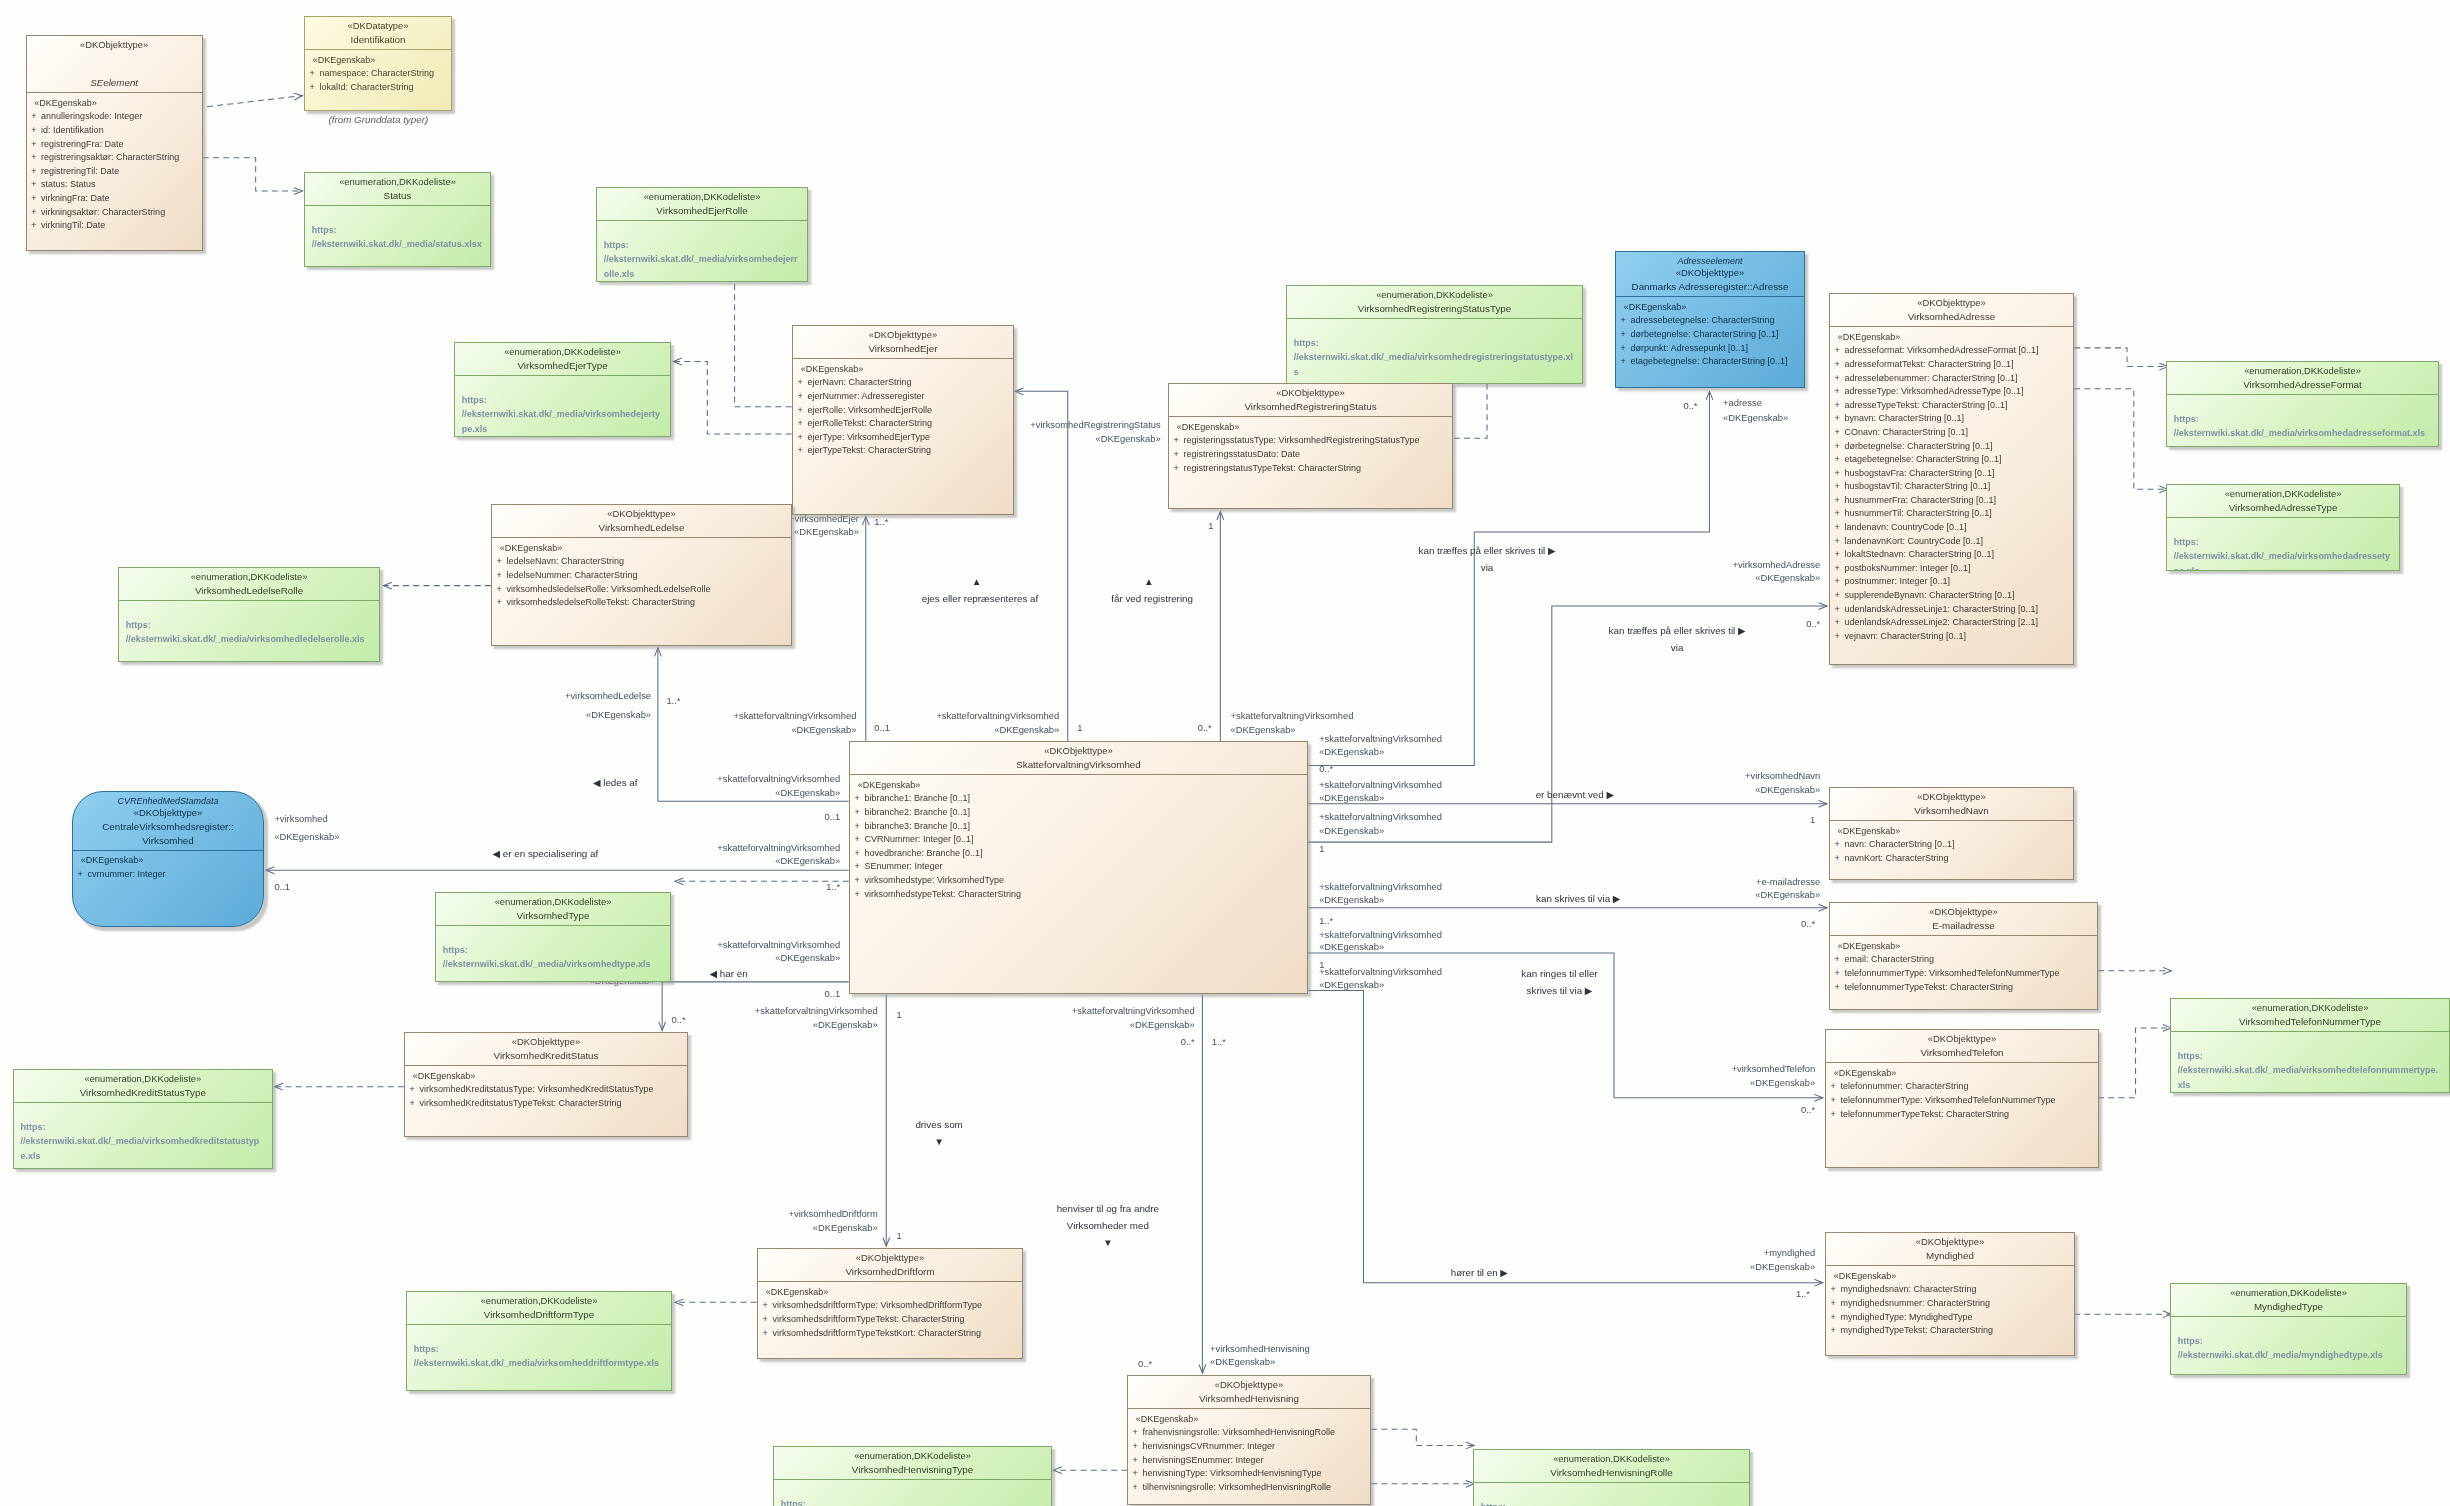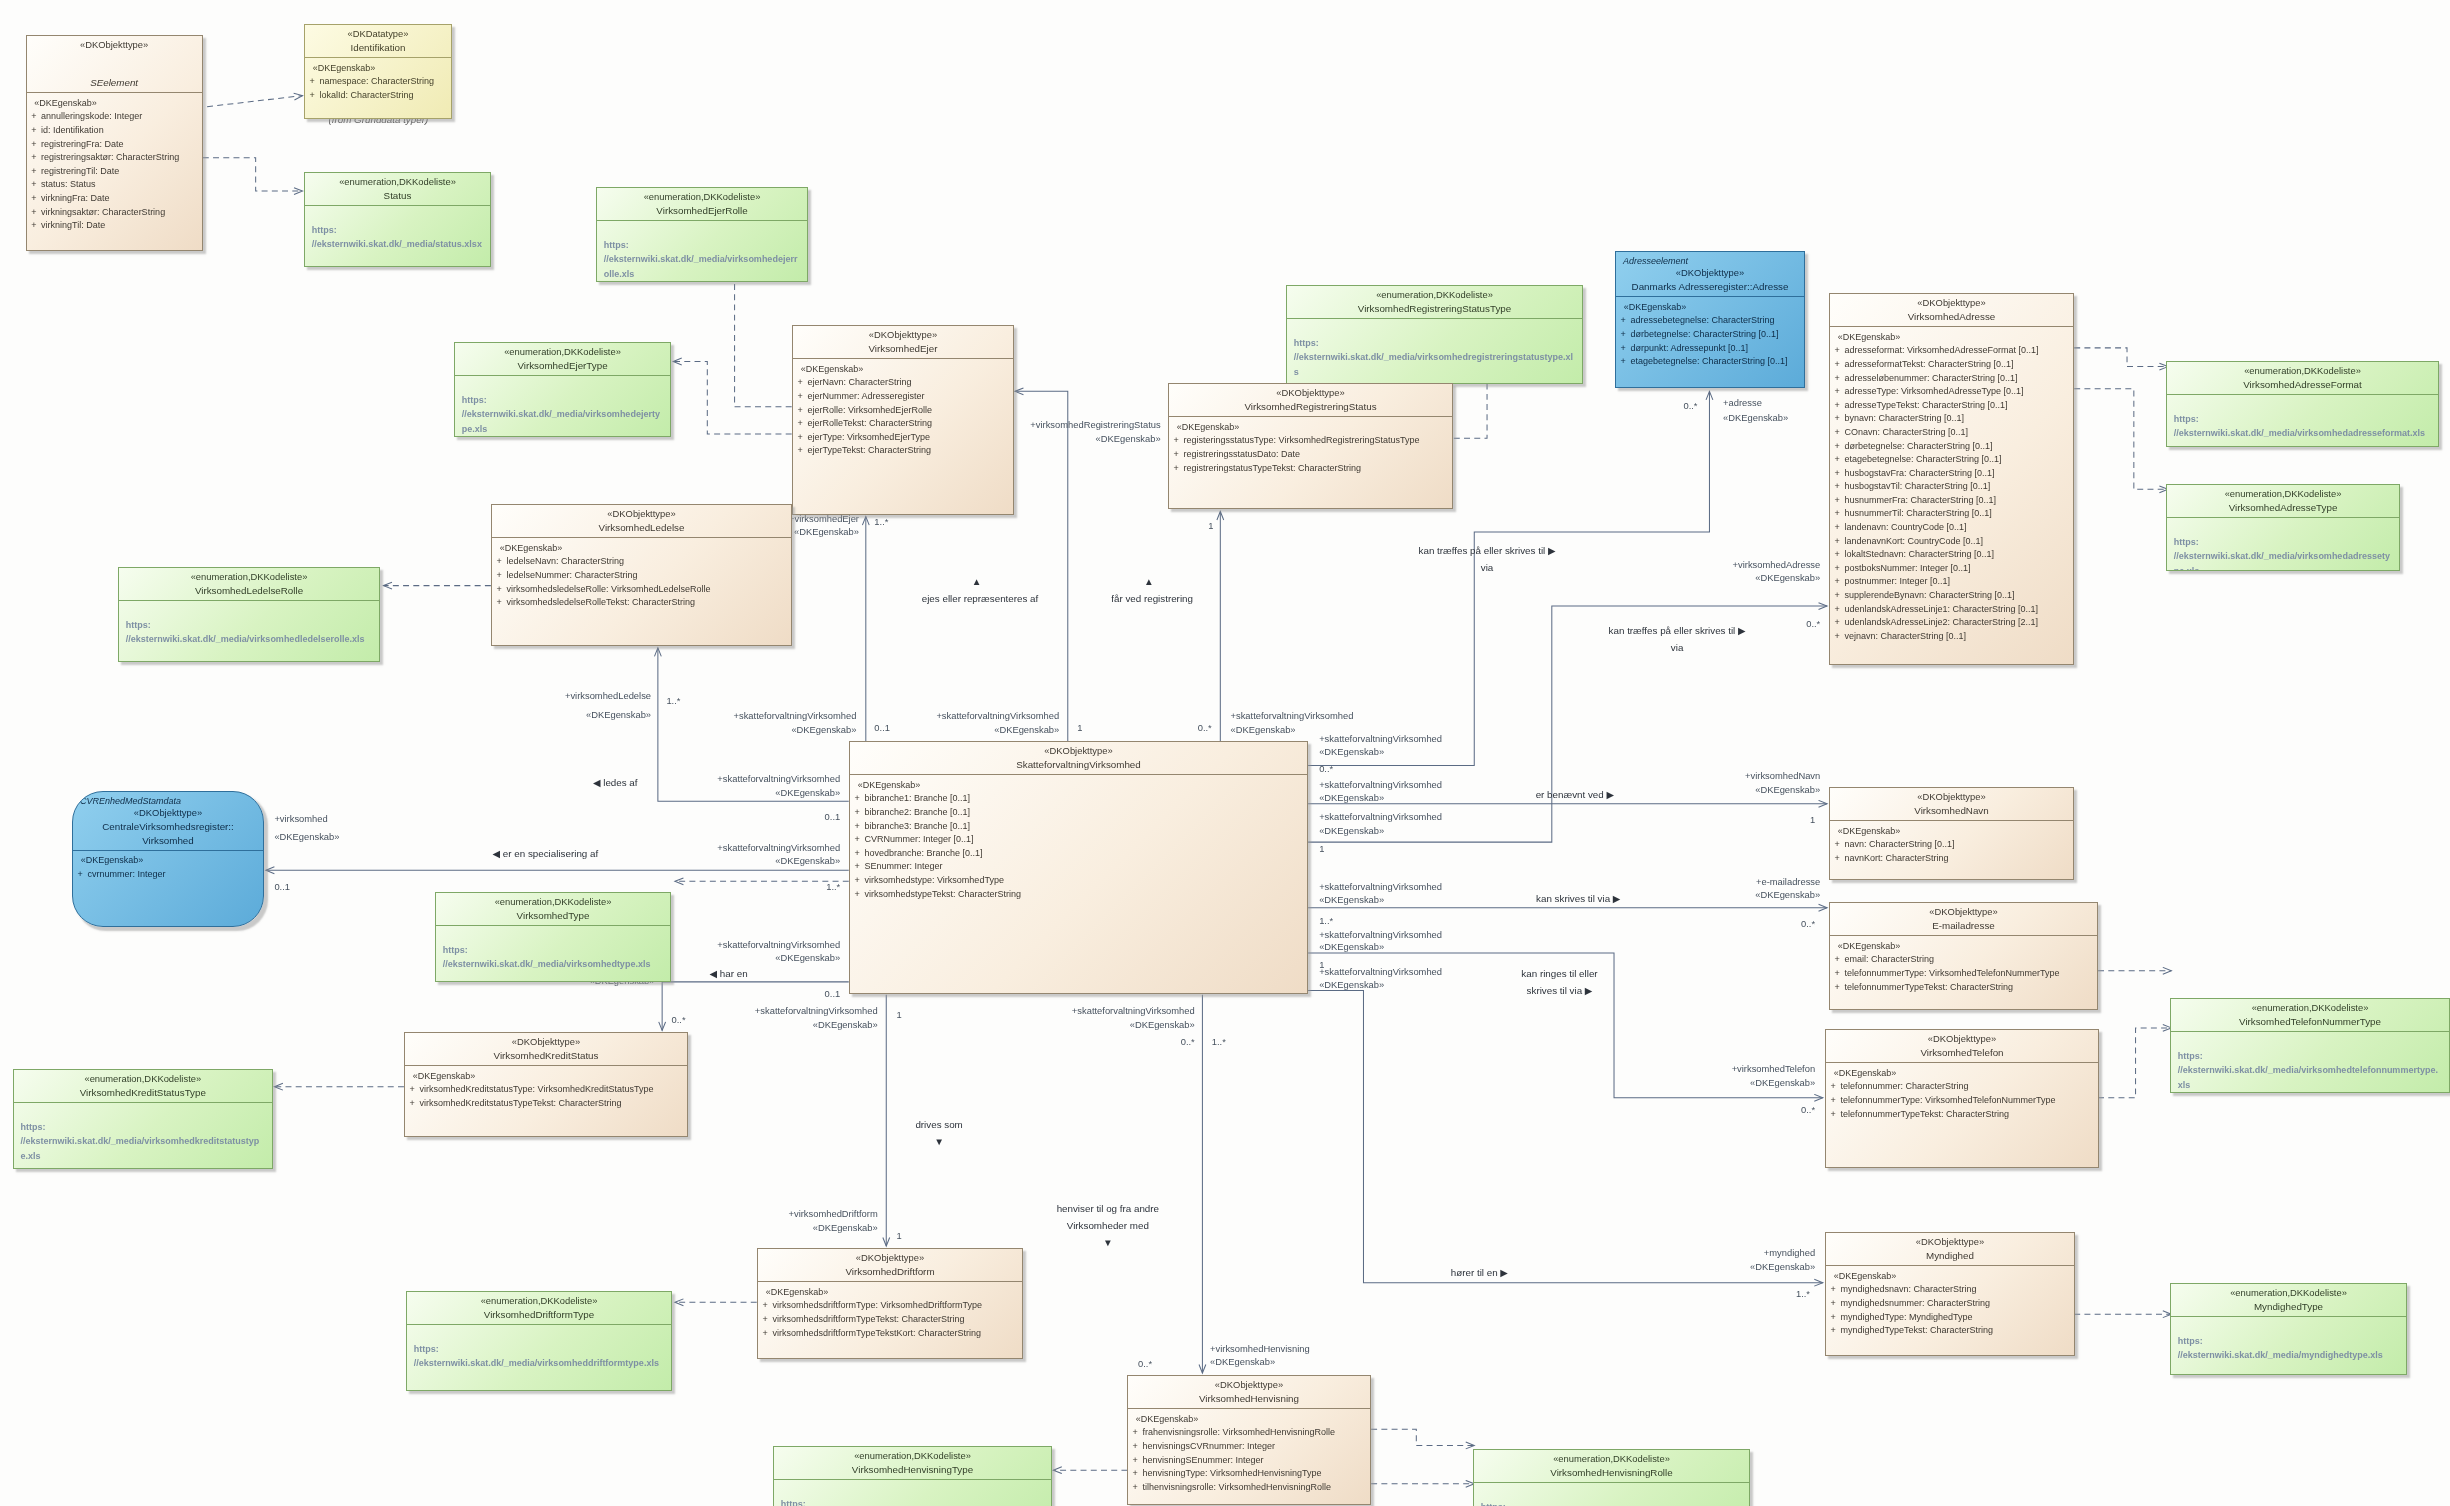--- a/index.html
+++ b/index.html
@@ -12,21 +12,21 @@
   .enum{background:linear-gradient(135deg,#f6fdef,#d8f3c2 55%,#c3ecaa);border-color:#7ea866;color:#33402a;margin-top:32px;}
   .enum .title{border-bottom:0.9px solid #7ea866;}
   .dt{background:linear-gradient(135deg,#fdfbe3,#f0ebb4);border-color:#a6a26a;color:#45422c;}
   .dt .title{border-bottom:0.9px solid #a6a26a;}
   .ext{background:linear-gradient(135deg,#90cfee,#5cabd9);border-color:#2f6f9b;color:#0e2c47;}
   .ext .title{border-bottom:0.9px solid #2f6f9b;}
   .title{text-align:center;padding:3.4px 2.6px 2.6px;}
   .stereo{font-size:9.4px;line-height:12.8px;}
   .cname{font-weight:400;font-size:9.8px;line-height:13.6px;white-space:nowrap;}
   .it{font-style:italic;margin-top:24px;}
-  .tag{font-style:italic;font-size:9px;text-align:left;padding:0 4.3px;line-height:12px;}
+  .tag{font-style:italic;font-size:9px;text-align:center;padding:0 4.3px;line-height:12px;}
   .body{padding-top:3.4px;}
   .eg{font-size:9px;padding-left:7.7px;line-height:13.6px;}
   .attr{display:flex;font-size:9px;line-height:13.6px;}
   .plus{flex:0 0 14.5px;text-align:center;}
   .atext{white-space:nowrap;}
   .link{font-size:9px;color:#7e90a4;padding:12.8px 6.8px 3.4px;line-height:14.5px;word-break:break-all;font-weight:bold;}
   polyline{fill:none;stroke:#5b6b84;stroke-width:1.2px;}
   .dash{stroke-dasharray:7 5;}
   text{font-size:11px;fill:#46515e;}
   text.story{fill:#2d333b;font-size:11.5px;}
@@ -218,21 +218,21 @@
         <div class="attr">
           <span class="plus">+</span>
           <span class="atext">virkningsaktør: CharacterString</span>
         </div>
         <div class="attr">
           <span class="plus">+</span>
           <span class="atext">virkningTil: Date</span>
         </div>
       </div>
     </div>
-    <div class="cls dt" style="left: 304px; top: 24px; width: 148px; height: 95px;">
+    <div class="cls dt" style="left: 304px; top: 16px; width: 148px; height: 95px;">
       <div class="title">
         <div class="stereo">«DKDatatype»</div>
         <div class="cname">Identifikation</div>
       </div>
       <div class="body">
         <div class="eg">«DKEgenskab»</div>
         <div class="attr">
           <span class="plus">+</span>
           <span class="atext">namespace: CharacterString</span>
         </div>

